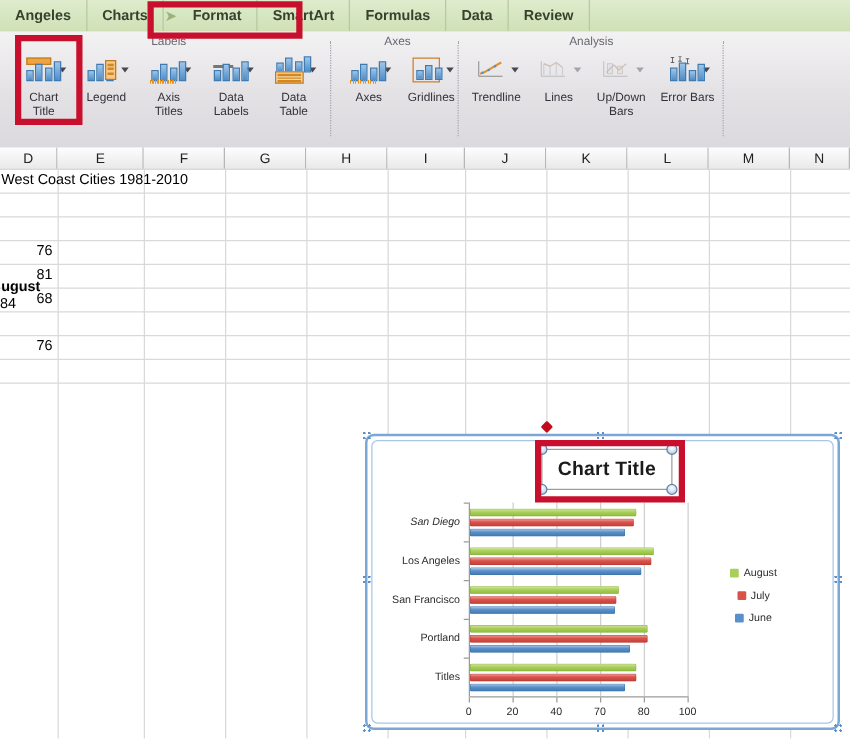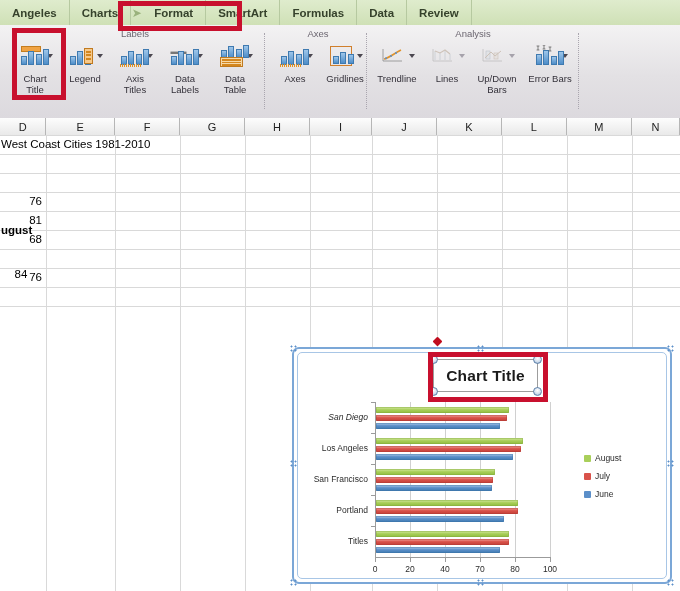--- a/index.html
+++ b/index.html
@@ -176,21 +176,21 @@
   .catlbl{position:absolute;font-size:8.5px;color:#2b2b2b;text-align:right;white-space:nowrap;}
   .bar{position:absolute;height:6px;border-radius:1px;}
   .bar.aug{background:linear-gradient(#d5e9a4,#a9cf5a 45%,#8fbc3e);box-shadow:0 0 0 0.4px #85ad3c inset;}
   .bar.jul{background:linear-gradient(#f0a8a2,#d9524a 45%,#c23f38);box-shadow:0 0 0 0.4px #b43b34 inset;}
   .bar.jun{background:linear-gradient(#b6cfeb,#5b8fc9 45%,#3f7ab0);box-shadow:0 0 0 0.4px #3d74a8 inset;}
   .gl{position:absolute;width:0;border-left:1px solid #d0d0d0;}
   .axisline{position:absolute;background:#9b9b9b;}
   .tick{position:absolute;background:#9b9b9b;}
   .xtick-lbl{position:absolute;font-size:8.5px;color:#2b2b2b;text-align:center;}
   .legend{position:absolute;}
-  .leg-item{display:flex;align-items:center;height:18px;}
+  .leg-item{display:flex;align-items:center;height:18px;justify-content:center;}
   .leg-sw{width:7px;height:7px;margin-right:4px;border-radius:1px;}
   .leg-tx{font-size:8.5px;color:#2b2b2b;}
 </style>
 </head>
 <body>
 
 <div class="tabstrip">
   <div class="tab">
       <span>Angeles</span>
     </div>
@@ -516,21 +516,21 @@
       <div class="hline" style="top: 95px;"></div>
       <div class="hline" style="top: 114px;"></div>
       <div class="hline" style="top: 133px;"></div>
       <div class="hline" style="top: 152px;"></div>
       <div class="hline" style="top: 171px;"></div>
       <div class="cell" style="top: 3px; left: 1px;">West Coast Cities 1981-2010</div>
       <div class="cell bold" style="top: 41px; left: 1px;">ugust</div>
       <div class="cell" style="top: 60px; left: 0px; width: 42px; text-align: right;">76</div>
       <div class="cell" style="top: 79px; left: 0px; width: 42px; text-align: right;">81</div>
       <div class="cell" style="top: 98px; left: 0px; width: 42px; text-align: right;">68</div>
-      <div class="cell" style="top: 133px; left: 0px; width: 42px; text-align: center;">84</div>
+      <div class="cell" style="top: 102px; left: 0px; width: 42px; text-align: left;">84</div>
       <div class="cell" style="top: 136px; left: 0px; width: 42px; text-align: right;">76</div>
     </div>
 
   <div class="redpt" style="left:434px;top:220px;"></div>
 </div>
 
 <div class="chartobj">
   <div class="inner"></div>
 
   <div class="hdl" style="left:-4px;top:-4px;"></div>

